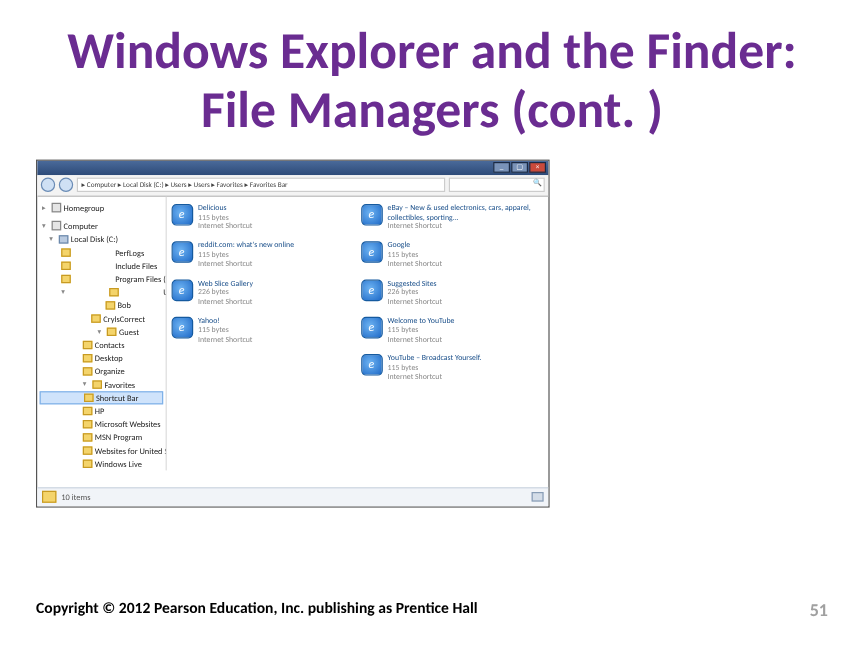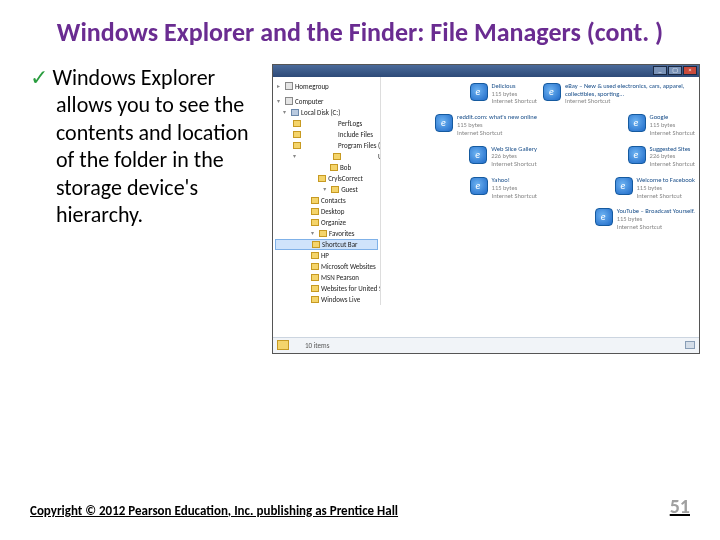--- a/index.html
+++ b/index.html
@@ -6,21 +6,21 @@
   body {
     width: 720px;
     height: 540px;
     background: #fff;
     font-family: Calibri, Arial, sans-serif;
     position: relative;
     overflow: hidden;
   }
   .title {
     color: #6a2c91;
-    font-size: 26px;
+    font-size: 43px;
     font-weight: bold;
     text-align: center;
     padding: 18px 40px 6px;
     line-height: 1.15;
   }
   .content {
     display: flex;
     padding: 10px 20px 0 30px;
     gap: 12px;
   }
@@ -110,69 +110,68 @@
   .dico { width: 8px; height: 7px; background: #b9cae0; border: 1px solid #6b88ab; flex-shrink:0;}
   .pico { width: 8px; height: 8px; background: #e5e5e5; border: 1px solid #888; flex-shrink:0;}
   .tri { color: #888; font-size:6px; width:6px; display:inline-block;}
   .list {
     flex: 1;
     display: flex;
     padding: 6px 4px;
     gap: 6px;
   }
   .col { flex: 1; }
-  .entry { display: flex; gap: 4px; margin-bottom: 8px; align-items:flex-start;justify-content:flex-end;}
+  .entry { display: flex; gap: 4px; margin-bottom: 8px; align-items:flex-start;}
   .entry .eicon { width: 18px; height: 18px; flex-shrink: 0; }
   .entry .eicon.ie { background: radial-gradient(circle at 40% 40%, #6db3f2, #1e69c7); border-radius: 4px; border: 1px solid #155a9f; position:relative;}
   .entry .eicon.ie::after { content:"e"; color:#fff; font-size:10px; position:absolute; left:5px; top:1px; font-style:italic;}
   .entry .etext { font-size: 6.5px; line-height: 1.2; }
   .entry .etitle { color: #1a4f8a; }
   .entry .esub { color: #888; }
-  .statusbar { position:absolute; bottom:0; left:0; right:0; height:16px; background:#f1f4f8; border-top:1px solid #ccd5e0; display:flex; align-items:center; padding:0 4px; gap:16px; font-size:7px; color:#555;}
+  .statusbar { position:absolute; bottom:0; left:0; right:0; height:16px; background:#f1f4f8; border-top:1px solid #ccd5e0; display:flex; align-items:center; padding:0 4px; gap:4px; font-size:7px; color:#555;}
   .statusbar .fico2 { width:12px;height:10px;background:#f4d46b;border:1px solid #c79a22;}
   .statusbar .spacer{flex:1;}
   .statusbar .pcico{width:10px;height:8px;background:#d4dde8;border:1px solid #889db6;}
   .footer {
     position: absolute;
     bottom: 22px;
     left: 30px;
     right: 30px;
     display: flex;
     justify-content: space-between;
-    align-items: flex-end;
-    text-decoration: underline;
   }
   .copyright {
     font-size: 13px;
     font-weight: bold;
     color: #000;
   }
   .pagenum {
-    font-size: 20px;
+    font-size: 15px;
     font-weight: bold;
     color: #a0a0a0;
   }
 </style>
 </head>
 <body>
 
 <div class="title">Windows Explorer and the Finder: File Managers (cont. )</div>
 
 <div class="content">
-  <div class="bullet-area">
-    <div class="bullet-indent">
-      <span class="check">✓</span><span class="bullet-text">Windows Explorer allows you to see the contents and location of the folder in the storage device's hierarchy.</span>
-    </div>
-  </div>
 
   <div class="shot">
     <div class="titlebar">
       <div class="winbtn">_</div>
       <div class="winbtn">▢</div>
       <div class="winbtn close">×</div>
+    </div>
+    <div class="addrbar">
+      <span class="navcircle"></span>
+      <span class="navcircle"></span>
+      <div class="crumb">▸ Computer ▸ Local Disk (C:) ▸ Users ▸ Users ▸ Favorites ▸ Favorites Bar</div>
+      <div class="searchbox"></div>
     </div>
     <div class="panes">
       <div class="tree">
         <div class="item">
             <span class="tri">▸</span>
             <span class="pico"></span>
             <span>Homegroup</span>
           </div>
         <div style="height:4px"></div>
         <div class="item">
@@ -239,21 +238,21 @@
         <div class="item lvl4">
             <span class="fico"></span>
             <span>HP</span>
           </div>
         <div class="item lvl4">
             <span class="fico"></span>
             <span>Microsoft Websites</span>
           </div>
         <div class="item lvl4">
             <span class="fico"></span>
-            <span>MSN Pearson</span>
+            <span>MSN Program</span>
           </div>
         <div class="item lvl4">
             <span class="fico"></span>
             <span>Websites for United States</span>
           </div>
         <div class="item lvl4">
             <span class="fico"></span>
             <span>Windows Live</span>
           </div>
 
@@ -313,21 +312,21 @@
               <div class="eicon ie"></div>
               <div class="etext">
                 <div class="etitle">Suggested Sites</div>
                 <div class="esub">226 bytes</div>
                 <div class="esub">Internet Shortcut</div>
               </div>
             </div>
             <div class="entry">
               <div class="eicon ie"></div>
               <div class="etext">
-                <div class="etitle">Welcome to Facebook</div>
+                <div class="etitle">Welcome to YouTube</div>
                 <div class="esub">115 bytes</div>
                 <div class="esub">Internet Shortcut</div>
               </div>
             </div>
             <div class="entry">
               <div class="eicon ie"></div>
               <div class="etext">
                 <div class="etitle">YouTube – Broadcast Yourself.</div>
                 <div class="esub">115 bytes</div>
                 <div class="esub">Internet Shortcut</div>

